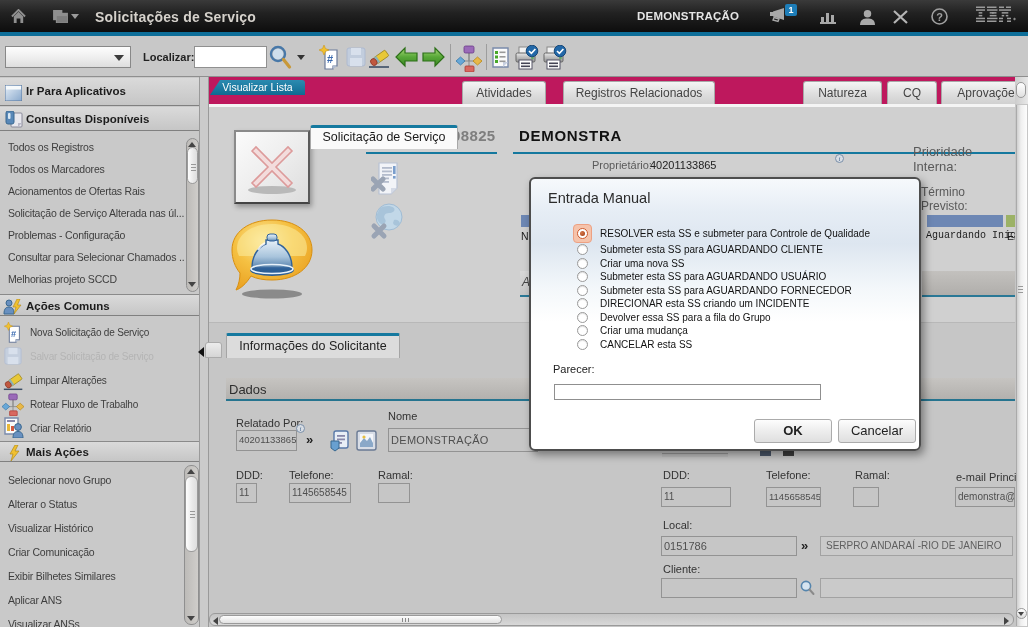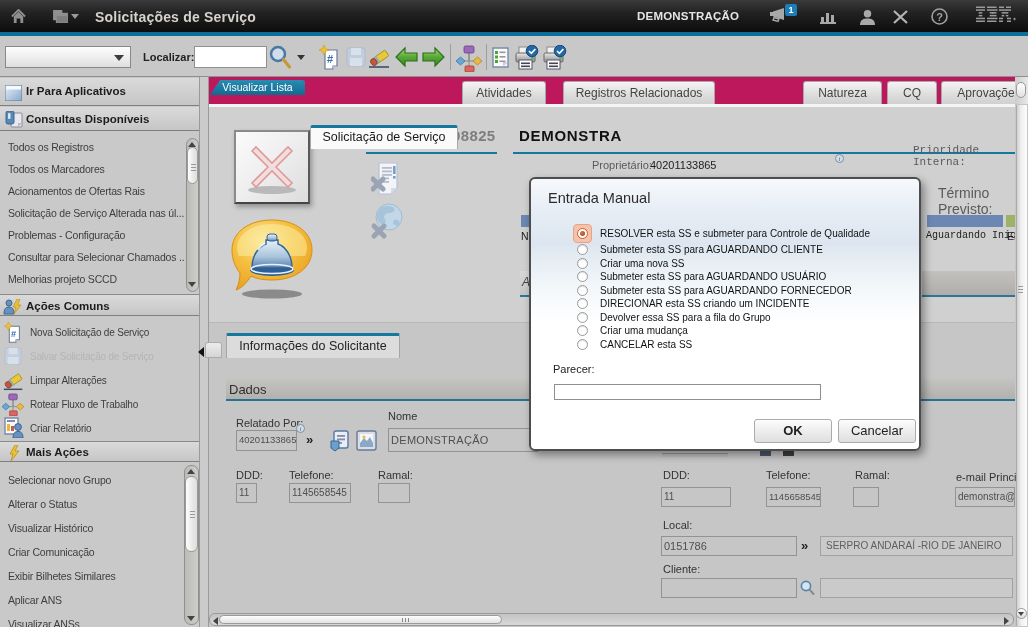--- a/index.html
+++ b/index.html
@@ -40,22 +40,22 @@
 #tabscroll{position:absolute;left:806px;top:0px;width:13px;height:27px;background:linear-gradient(90deg,#cdcdcd,#e8e8e8);}
 #tabscroll i{position:absolute;left:1px;top:5px;width:10px;height:16px;background:linear-gradient(#fff,#e0e0e0);border:1px solid #999;border-radius:5px;}
 
 #panel{left:209px;top:104px;width:806px;height:219px;background:#d0d0d0;border-bottom:1px solid #b8b8b8;overflow:hidden;}
 #imgbox{left:25px;top:26px;width:76px;height:74px;background:linear-gradient(135deg,#fbfbfb,#ececec 55%,#dcdcdc);border:2px solid #8a8a8a;border-right-color:#5a5a5a;border-bottom-color:#444;box-shadow:2px 3px 5px rgba(0,0,0,.3);}
 #recnum{left:157px;top:23px;font-size:15px;font-weight:bold;color:#7e7e7e;letter-spacing:.35px;}
 #demtitle{left:310px;top:23px;font-size:15px;font-weight:bold;color:#111;letter-spacing:.7px;}
 .tealrule{position:absolute;height:2px;background:#15789e;}
 #proplbl{left:383px;top:55px;font-size:11px;color:#5a5a5a;}
 #propval{left:441px;top:55px;font-size:11px;color:#222;}
-#priolbl{left:704px;top:40px;font-size:11px;color:#5a5a5a;font-family:Liberation Mono, monospace;}
-#termlbl{left:712px;top:81px;font-size:14px;color:#5a5a5a;padding-left:17px;}
+#priolbl{left:704px;top:40px;font-size:13px;color:#5a5a5a;}
+#termlbl{left:712px;top:81px;font-size:12px;color:#5a5a5a;}
 .seg{position:absolute;top:111px;height:12px;}
 .seglbl{position:absolute;top:126px;font-size:10.5px;color:#1c1c1c;white-space:nowrap;}
 .graybar{position:absolute;top:167px;height:26px;background:linear-gradient(#c3c1be,#b0aeab);border-bottom:2px solid #2a7896;}
 
 #subtab1{left:226px;top:333px;width:174px;height:25px;background:#dcdcdc;border:1px solid #a5a5a5;border-top:3px solid #15799f;border-bottom:none;font-size:12.5px;color:#222;text-align:center;line-height:21px;border-radius:2px 2px 0 0;}
 #subtab2{left:401px;top:336px;width:145px;height:22px;background:#cdcdcd;border:1px solid #b0b0b0;border-bottom:none;font-size:12.5px;color:#555;padding-left:18px;line-height:20px;border-radius:2px 2px 0 0;}
 #dadosbar{left:226px;top:378px;width:789px;height:23px;background:linear-gradient(#c6c4c1,#b3b1ae);border-bottom:2px solid #26748f;}
 #dadosbar .t{position:absolute;left:3px;top:4px;font-size:13px;color:#2e2e2e;}
 .flbl{position:absolute;font-size:11px;color:#333;white-space:nowrap;}
 .finput{position:absolute;background:#c6c6c6;border:1px solid #939393;font-size:10px;color:#4f4f4f;padding:0 2px;line-height:18px;white-space:nowrap;overflow:hidden;}

